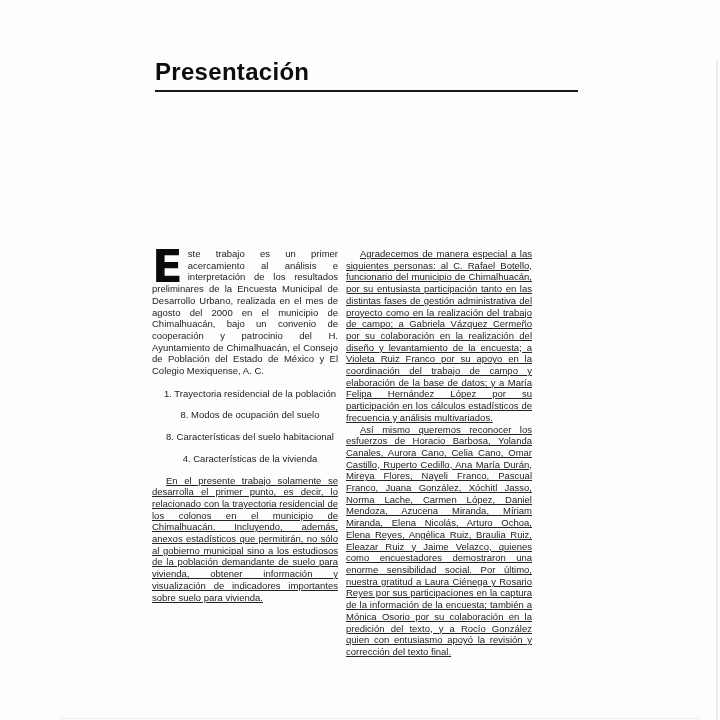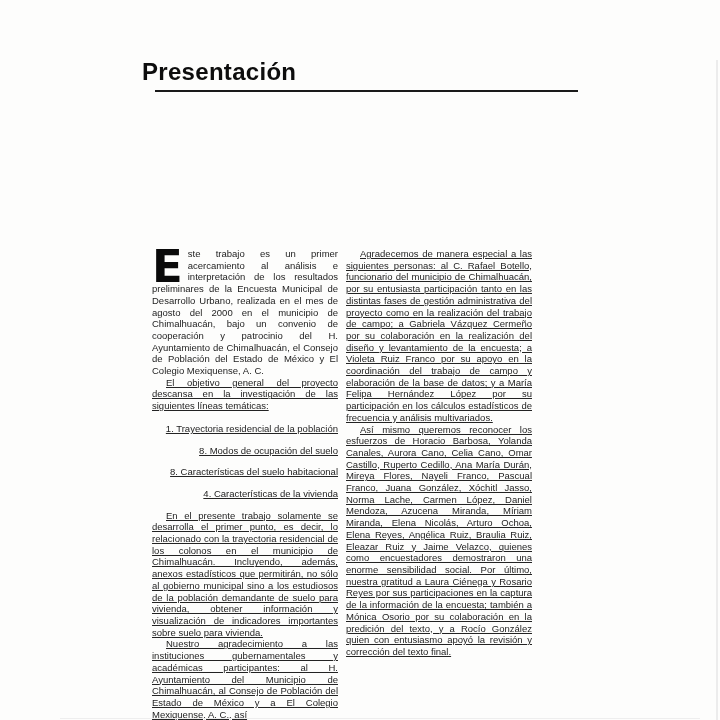--- a/index.html
+++ b/index.html
@@ -11,21 +11,21 @@
     position: relative;
     width: 720px;
     height: 720px;
     background: #fdfdfc;
     overflow: hidden;
     font-family: "Liberation Sans", sans-serif;
     color: #232323;
   }
   .page-title {
     position: absolute;
-    left: 142px;
+    left: 155px;
     top: 58px;
     margin: 0;
     font-size: 24px;
     font-weight: bold;
     letter-spacing: 0.3px;
     color: #0d0d0d;
   }
   .title-rule {
     position: absolute;
     left: 155px;
@@ -61,22 +61,21 @@
     color: #0a0a0a;
     font-family: "DejaVu Sans", "Liberation Sans", sans-serif;
   }
   .themes {
     list-style: none;
     margin: 11px 0 10px 0;
     padding: 0 0 0 10px;
   }
   .themes li {
     margin-bottom: 10px;
-    text-align: right;
-    text-decoration: underline;
+    text-align: center;
   }
   .themes li:last-child { margin-bottom: 0; }
   .scan-edge-right {
     position: absolute;
     right: 2px;
     top: 60px;
     width: 2px;
     height: 660px;
     background: #ececec;
   }
@@ -95,32 +94,30 @@
 <div class="page">
 
   <h1 class="page-title">Presentación</h1>
   <div class="title-rule"></div>
 
   <main class="columns">
 
     <div class="col">
       <p><span class="dropcap">E</span><span>ste trabajo es un primer acercamiento al análisis e interpretación de los resultados preliminares de la Encuesta Municipal de Desarrollo Urbano, realizada en el mes de agosto del 2000 en el municipio de Chimalhuacán, bajo un convenio de cooperación y patrocinio del H. Ayuntamiento de Chimalhuacán, el Consejo de Población del Estado de México y El Colegio Mexiquense, A. C.</span></p>
 
-      <p class="indent">El objetivo general del proyecto descansa en la investigación de las siguientes líneas temáticas:</p>
 
       <ul class="themes">
         <li>1. Trayectoria residencial de la población</li>
         <li>8. Modos de ocupación del suelo</li>
         <li>8. Características del suelo habitacional</li>
         <li>4. Características de la vivienda</li>
       </ul>
 
       <p class="indent">En el presente trabajo solamente se desarrolla el primer punto, es decir, lo relacionado con la trayectoria residencial de los colonos en el municipio de Chimalhuacán. Incluyendo, además, anexos estadísticos que permitirán, no sólo al gobierno municipal sino a los estudiosos de la población demandante de suelo para vivienda, obtener información y visualización de indicadores importantes sobre suelo para vivienda.</p>
 
-      <p class="indent">Nuestro agradecimiento a las instituciones gubernamentales y académicas participantes: al H. Ayuntamiento del Municipio de Chimalhuacán, al Consejo de Población del Estado de México y a El Colegio Mexiquense, A. C., así</p>
     </div>
 
     <div class="col">
 
       <p class="indent">Agradecemos de manera especial a las siguientes personas: al C. Rafael Botello, funcionario del municipio de Chimalhuacán, por su entusiasta participación tanto en las distintas fases de gestión administrativa del proyecto como en la realización del trabajo de campo; a Gabriela Vázquez Cermeño por su colaboración en la realización del diseño y levantamiento de la encuesta; a Violeta Ruiz Franco por su apoyo en la coordinación del trabajo de campo y elaboración de la base de datos; y a María Felipa Hernández López por su participación en los cálculos estadísticos de frecuencia y análisis multivariados.</p>
 
       <p class="indent">Así mismo queremos reconocer los esfuerzos de Horacio Barbosa, Yolanda Canales, Aurora Cano, Celia Cano, Omar Castillo, Ruperto Cedillo, Ana María Durán, Mireya Flores, Nayeli Franco, Pascual Franco, Juana González, Xóchitl Jasso, Norma Lache, Carmen López, Daniel Mendoza, Azucena Miranda, Míriam Miranda, Elena Nicolás, Arturo Ochoa, Elena Reyes, Angélica Ruiz, Braulia Ruiz, Eleazar Ruiz y Jaime Velazco, quienes como encuestadores demostraron una enorme sensibilidad social. Por último, nuestra gratitud a Laura Ciénega y Rosario Reyes por sus participaciones en la captura de la información de la encuesta; también a Mónica Osorio por su colaboración en la predición del texto, y a Rocío González quien con entusiasmo apoyó la revisión y corrección del texto final.</p>
     </div>
 
   </main>

